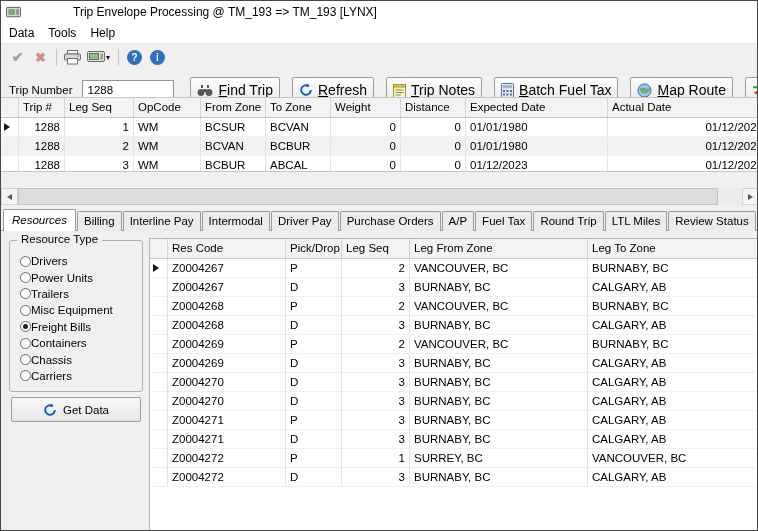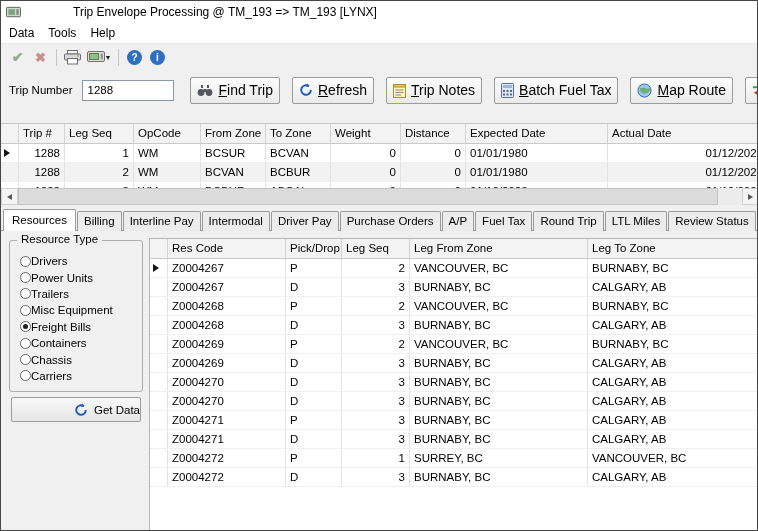--- a/index.html
+++ b/index.html
@@ -28,21 +28,21 @@
     font-size:11.5px;font-family:inherit;box-sizing:border-box;}
   .cmd-buttons{display:flex;align-items:center;flex:1;overflow:hidden;}
   .cmd-btn{height:25px;display:inline-flex;align-items:center;gap:5px;padding:0 6px;margin-left:12px;
     background:linear-gradient(#fdfdfd,#eaeaea);border:1px solid #9b9b9b;border-radius:2px;
     font-size:14px;font-family:inherit;white-space:nowrap;flex:0 0 auto;cursor:default;}
   .cmd-btn:first-of-type{margin-left:16px;}
   .btn-icon{display:inline-flex;align-items:center;}
 
   
   .grid{background:#fff;overflow:hidden;}
-  .trip-grid{position:absolute;left:0;top:122px;width:758px;height:75px;border-top:1px solid #c6c6c6;
+  .trip-grid{position:absolute;left:0;top:96px;width:758px;height:75px;border-top:1px solid #c6c6c6;
     border-bottom:1px solid #c6c6c6;box-sizing:border-box;}
   .grid-row{display:flex;height:19px;line-height:18px;box-sizing:border-box;}
   .grid-head{height:20px;line-height:19px;background:#f3f3f3;border-bottom:1px solid #c9c9c9;}
   .gcell{box-sizing:border-box;padding:0 4px;border-right:1px solid #e3e3e3;overflow:hidden;
     white-space:nowrap;flex:0 0 auto;font-size:11.5px;}
   .head-cell{border-right:1px solid #d4d4d4;}
   .data-row{border-bottom:1px solid #f0f0f0;background:#fff;}
   .data-row.alt{background:#f2f2f2;}
   .sel-cell{flex:0 0 18px;width:18px;display:flex;align-items:center;padding:0 0 0 3px;}
   .row-arrow{display:inline-block;width:0;height:0;border-left:6px solid #151515;
@@ -56,33 +56,33 @@
   .sthumb{position:absolute;left:17px;top:0;width:700px;height:17px;background:#dcdcdc;
     border:1px solid #c2c2c2;box-sizing:border-box;}
   .arrow-left{width:0;height:0;border-top:3.5px solid transparent;border-bottom:3.5px solid transparent;border-right:5px solid #5a5a5a;}
   .arrow-right{width:0;height:0;border-top:3.5px solid transparent;border-bottom:3.5px solid transparent;border-left:5px solid #5a5a5a;}
 
   
   .tabstrip{position:absolute;top:207px;left:2px;right:0;height:23px;display:flex;align-items:flex-end;
     overflow:hidden;z-index:5;}
   .tab{flex:0 0 auto;padding:3px 6px 4px;margin-right:1px;background:#ececec;border:1px solid #9a9a9a;
     border-bottom:none;border-radius:2px 2px 0 0;font-size:11.5px;white-space:nowrap;cursor:default;}
-  .tab.active{background:#fff;padding:4px 8px 6px;margin-bottom:-1px;position:relative;z-index:6;}
+  .tab.active{background:#fff;padding:4px 8px 6px;margin-bottom:-1px;position:relative;z-index:6;font-style:italic;}
 
   
   .tabpage{position:absolute;top:229px;left:0;right:0;bottom:0;background:#f0f0f0;border-top:1px solid #9a9a9a;z-index:1;}
   .groupbox{position:absolute;left:8px;top:9px;width:132px;height:150px;border:1px solid #adadad;border-radius:3px;}
   .group-label{position:absolute;top:-8px;left:7px;background:#f0f0f0;padding:0 4px;font-size:11.5px;}
   .radio-list{position:absolute;left:10px;top:12px;right:2px;display:flex;flex-direction:column;}
   .radio-row{display:flex;align-items:center;height:16.4px;font-size:11.5px;cursor:default;}
   .radio{width:11px;height:11px;border:1px solid #6a6a6a;border-radius:50%;background:#fff;
     box-sizing:border-box;position:relative;flex:0 0 11px;}
   .radio.checked::after{content:"";position:absolute;left:2px;top:2px;width:5px;height:5px;border-radius:50%;background:#1f1f1f;}
   .getdata-btn{position:absolute;left:10px;top:166px;width:128px;height:23px;display:flex;align-items:center;
-    justify-content:flex-end;gap:6px;background:linear-gradient(#f8f8f8,#e6e6e6);border:1px solid #9b9b9b;
+    justify-content:center;gap:6px;background:linear-gradient(#f8f8f8,#e6e6e6);border:1px solid #9b9b9b;
     border-radius:2px;font-size:11.5px;font-family:inherit;cursor:default;}
   .res-grid{position:absolute;left:148px;top:7px;right:0;bottom:0;border:1px solid #b5b5b5;
     border-right:none;border-bottom:none;}
   u{text-decoration:underline;}
 </style>
 </head>
 <body>
 
 <div class="window" data-name="app-window">
   <div class="titlebar" data-name="title-bar">

